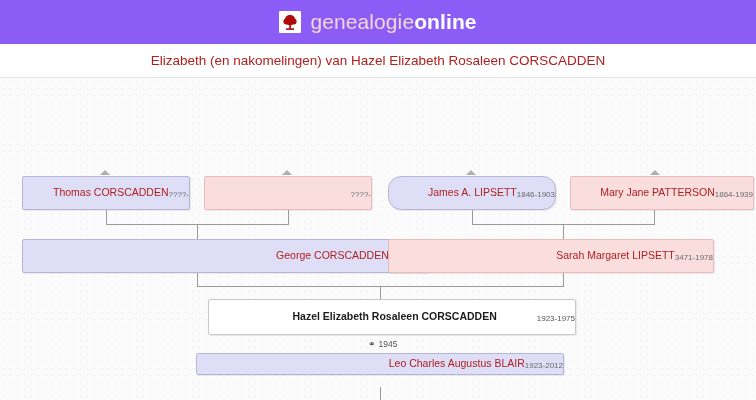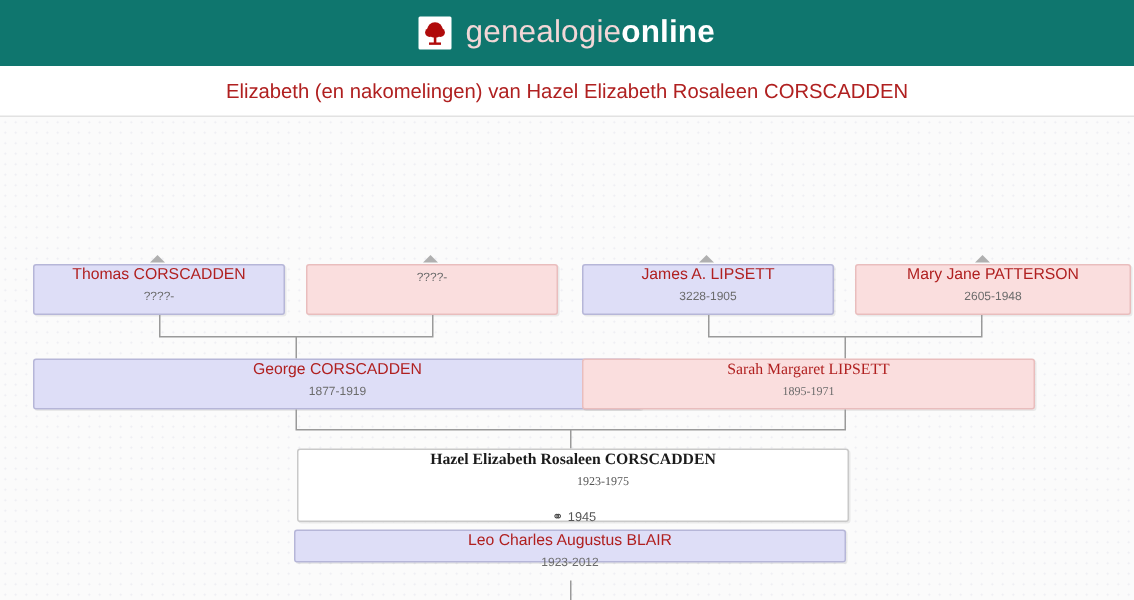--- a/index.html
+++ b/index.html
@@ -14,21 +14,21 @@
   body {
     font-family: "Liberation Sans", sans-serif;
     background: #ffffff;
     font-size: 11px;
     color: #333;
   }
 
   
   .topbar {
     height: 44px;
-    background: #0f766e;
+    background: #8b5cf6;
     display: flex;
     align-items: center;
     justify-content: center;
     position: relative;
   }
   .brand {
     display: flex;
     align-items: center;
     gap: 9px;
   }
@@ -75,23 +75,23 @@
     background-size: 7px 7px;
     overflow: hidden;
   }
 
   
   .node {
     position: absolute;
     border: 1px solid #b9b9cf;
     border-radius: 2px;
     display: flex;
-    flex-direction: column;
-    align-items: center;
-    justify-content: flex-start;
+    flex-direction: row;
+    align-items: center;
+    justify-content: flex-end;
     text-align: center;
     line-height: 1.25;
     box-shadow: 1px 1px 0 rgba(0,0,0,0.07);
   }
   .node .nm {
     font-size: 10.5px;
     color: #b02020;
     white-space: nowrap;
   }
   .node .dt {
@@ -168,56 +168,56 @@
 
   <div class="node male" style="left:22px; top:98px; width:168px; height:34px;">
     <span class="nm">Thomas CORSCADDEN</span>
     <span class="dt">????-</span>
   </div>
 
   <div class="node female" style="left:204px; top:98px; width:168px; height:34px;">
     <span class="dt">????-</span>
   </div>
 
-  <div class="node male" style="left:388px; top:98px; width:168px; height:34px;">
+  <div class="node male" style="left:388px; top:98px; width:168px; height:34px;border-radius:13px;">
     <span class="nm">James A. LIPSETT</span>
-    <span class="dt">3228-1905</span>
+    <span class="dt">1846-1903</span>
   </div>
 
   <div class="node female" style="left:570px; top:98px; width:184px; height:34px;">
     <span class="nm">Mary Jane PATTERSON</span>
-    <span class="dt">2605-1948</span>
+    <span class="dt">1864-1939</span>
   </div>
 
   <div class="ln v" style="left:106px; top:132px; height:14px;"></div>
   <div class="ln v" style="left:288px; top:132px; height:14px;"></div>
   <div class="ln h" style="left:106px; top:146px; width:183px;"></div>
   <div class="ln v" style="left:197px; top:146px; height:15px;"></div>
 
   <div class="ln v" style="left:472px; top:132px; height:14px;"></div>
   <div class="ln v" style="left:654px; top:132px; height:14px;"></div>
   <div class="ln h" style="left:472px; top:146px; width:183px;"></div>
   <div class="ln v" style="left:563px; top:146px; height:15px;"></div>
 
   <div class="node male" style="left:22px; top:161px; width:406px; height:34px;">
     <span class="nm">George CORSCADDEN</span>
     <span class="dt">1877-1919</span>
   </div>
 
-  <div class="node female" style="left:388px; top:161px; width:302px; height:34px;font-family:Liberation Serif, serif;">
+  <div class="node female" style="left:388px; top:161px; width:326px; height:34px;">
     <span class="nm">Sarah Margaret LIPSETT</span>
-    <span class="dt">1895-1971</span>
+    <span class="dt">3471-1978</span>
   </div>
 
   <div class="ln v" style="left:197px; top:195px; height:13px;"></div>
   <div class="ln v" style="left:563px; top:195px; height:13px;"></div>
   <div class="ln h" style="left:197px; top:208px; width:367px;"></div>
   <div class="ln v" style="left:380px; top:208px; height:13px;"></div>
 
-  <div class="node focus" style="left:198px; top:221px; width:368px; height:49px;font-family:Liberation Serif, serif;">
+  <div class="node focus" style="left:208px; top:221px; width:368px; height:36px;">
     <span class="nm">Hazel Elizabeth Rosaleen CORSCADDEN</span>
     <span class="dt">1923-1975</span>
   </div>
 
   <div class="marriage" style="left:368px; top:261px;">
     <span class="sym">⚭</span>
     <span>1945</span>
   </div>
 
   <div class="node male" style="left:196px; top:275px; width:368px; height:22px;">

